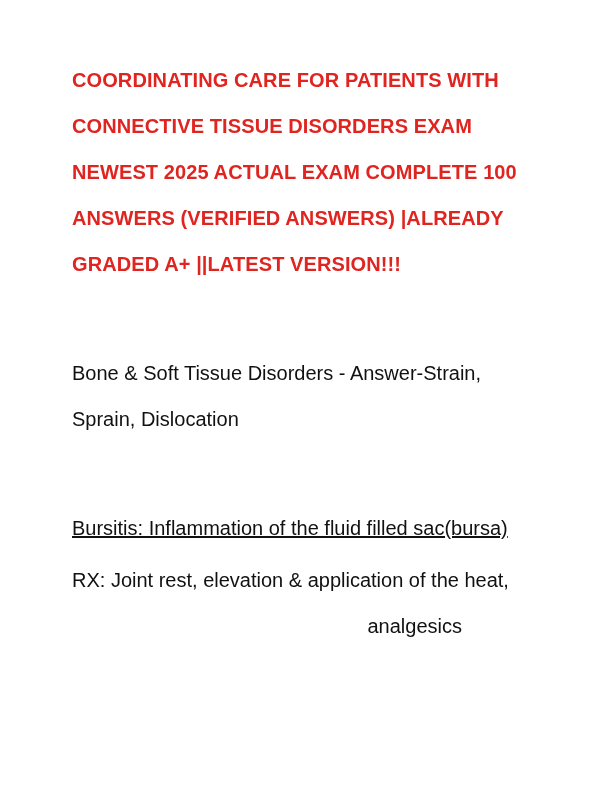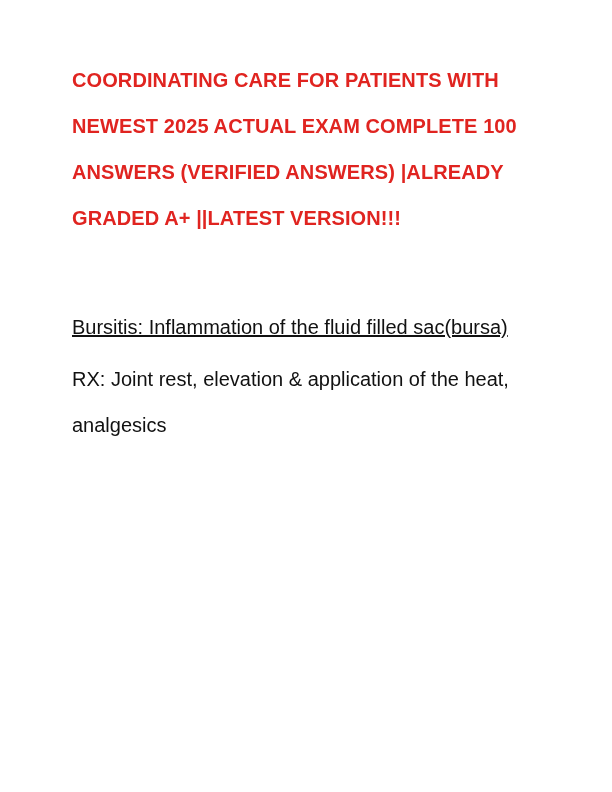--- a/index.html
+++ b/index.html
@@ -26,35 +26,40 @@
     color: var(--title-red, #e02420);
   }
   .para {
     margin: 0;
     font-size: 20px;
     font-weight: normal;
     line-height: 46px;
     color: var(--body-text, #111111);
   }
   .gap-large { margin-top: 63px; text-decoration: underline; }
-  .gap-small { margin-top: 6px; }
+  .gap-small { margin-top: 6px; text-align: right; }
   .line { display: block; white-space: nowrap; }
 </style>
 </head>
 <body>
 
 <div class="page">
 
   <h1 class="title">
     <span class="line">COORDINATING CARE FOR PATIENTS WITH</span>
+    <span class="line">CONNECTIVE TISSUE DISORDERS EXAM</span>
     <span class="line">NEWEST 2025 ACTUAL EXAM COMPLETE 100</span>
     <span class="line">ANSWERS (VERIFIED ANSWERS) |ALREADY</span>
     <span class="line">GRADED A+ ||LATEST VERSION!!!</span>
   </h1>
 
+  <p class="para">
+    <span class="line">Bone &amp; Soft Tissue Disorders - Answer-Strain,</span>
+    <span class="line">Sprain, Dislocation</span>
+  </p>
 
   <p class="para gap-large">
     <span class="line">Bursitis: Inflammation of the fluid filled sac(bursa)</span>
   </p>
 
   <p class="para gap-small">
     <span class="line">RX: Joint rest, elevation &amp; application of the heat,</span>
     <span class="line">analgesics</span>
   </p>
 

